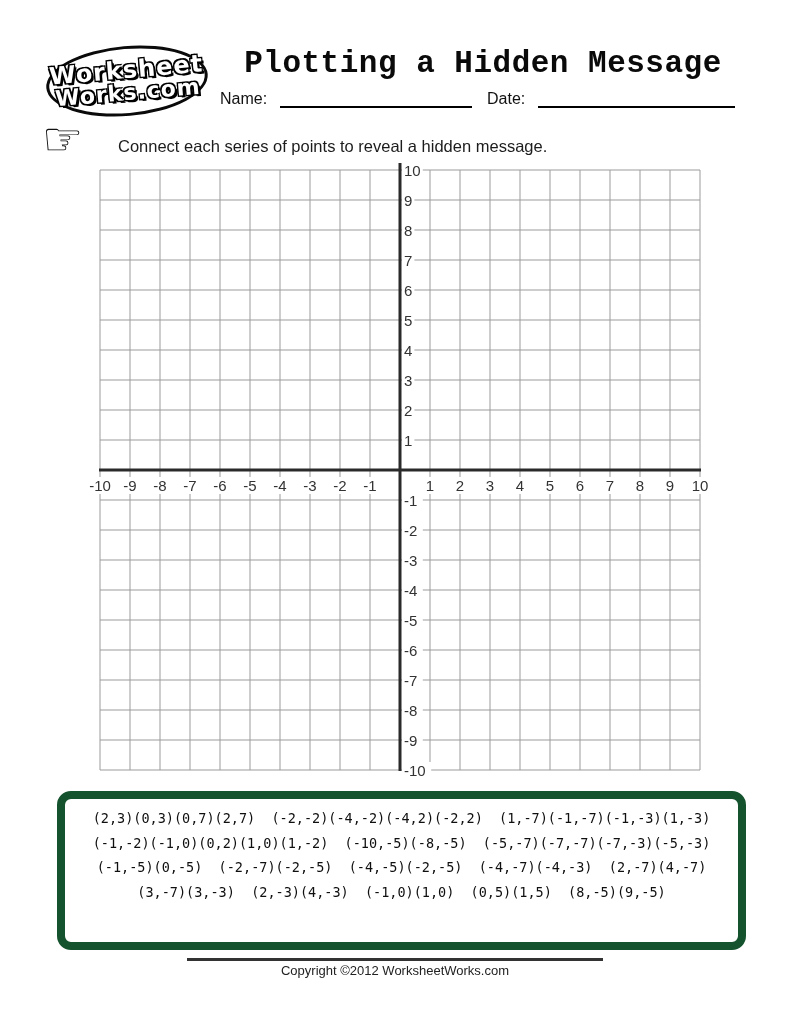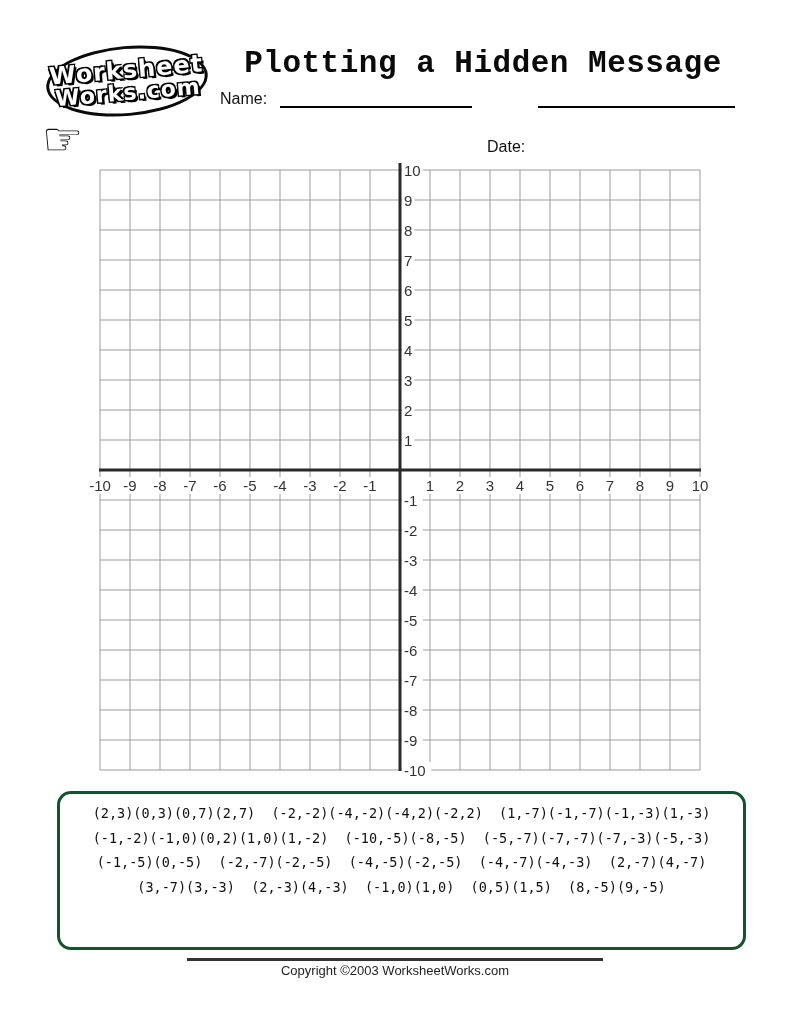--- a/index.html
+++ b/index.html
@@ -17,36 +17,36 @@
   .logo-line1 { font-size:24px; }
   .logo-line2 { font-size:22px; }
 
   
   .title { position:absolute; left:230px; top:46px; width:506px; text-align:center;
            font-family:Liberation Mono, monospace; font-weight:bold; font-size:31px;
            letter-spacing:0.5px; color:#0a0a0a; }
 
   
   .nd-label { position:absolute; top:90px; font-size:16px; font-weight:normal; color:#111; }
-  .name-label { left:220px; } .date-label { left:487px;margin-top:48px; }
+  .name-label { left:220px; } .date-label { left:487px; }
   .write-line { position:absolute; top:106px; height:0; border-bottom:2px solid #000; }
   .name-line { left:280px; width:192px; } .date-line { left:538px; width:197px; }
 
   
   .hand-icon { position:absolute; left:42px; top:116px; font-size:46px; line-height:1;
                color:#111; user-select:none; }
   .instr-text { position:absolute; left:118px; top:137px; font-size:16.5px; color:#1c1c1c; }
 
   
   #grid-svg { position:absolute; left:80px; top:160px; }
   #grid-svg text { font-family:"Liberation Sans", sans-serif; }
 
   
   .points-box { position:absolute; left:57px; top:791px; width:689px; height:159px;
-                border:3px solid #14532d; border-radius:14px; padding-top:7px; background:#fff; }
+                border:8px solid #14532d; border-radius:14px; padding-top:7px; background:#fff; }
   .pts-line { white-space:pre; text-align:center; font-family:"DejaVu Sans Mono", monospace;
               font-size:13.5px; line-height:24.5px; color:#0f0f0f; }
 
   
   .footer-rule { position:absolute; left:187px; top:958px; width:416px; height:3px; background:#333; }
   .copyright { position:absolute; left:195px; top:963px; width:400px; text-align:center;
                font-size:13px; color:#222; }
 </style>
 </head>
 <body>
@@ -59,20 +59,21 @@
   </div>
 
   <h1 class="title">Plotting a Hidden Message</h1>
 
   <span class="nd-label name-label">Name:</span>
   <span class="write-line name-line"></span>
   <span class="nd-label date-label">Date:</span>
   <span class="write-line date-line"></span>
 
   <span class="hand-icon">☞</span>
+  <span class="instr-text">Connect each series of points to reveal a hidden message.</span>
 
   <svg id="grid-svg" width="640" height="630" viewBox="0 0 640 630">
       <line x1="20" y1="10" x2="20" y2="610" stroke="#9b9b9b" stroke-width="1"></line>
       <line x1="50" y1="10" x2="50" y2="610" stroke="#9b9b9b" stroke-width="1"></line>
       <line x1="80" y1="10" x2="80" y2="610" stroke="#9b9b9b" stroke-width="1"></line>
       <line x1="110" y1="10" x2="110" y2="610" stroke="#9b9b9b" stroke-width="1"></line>
       <line x1="140" y1="10" x2="140" y2="610" stroke="#9b9b9b" stroke-width="1"></line>
       <line x1="170" y1="10" x2="170" y2="610" stroke="#9b9b9b" stroke-width="1"></line>
       <line x1="200" y1="10" x2="200" y2="610" stroke="#9b9b9b" stroke-width="1"></line>
       <line x1="230" y1="10" x2="230" y2="610" stroke="#9b9b9b" stroke-width="1"></line>
@@ -195,15 +196,15 @@
     </svg>
 
   <div class="points-box">
     <div class="pts-line">(2,3)(0,3)(0,7)(2,7)  (-2,-2)(-4,-2)(-4,2)(-2,2)  (1,-7)(-1,-7)(-1,-3)(1,-3)</div>
     <div class="pts-line">(-1,-2)(-1,0)(0,2)(1,0)(1,-2)  (-10,-5)(-8,-5)  (-5,-7)(-7,-7)(-7,-3)(-5,-3)</div>
     <div class="pts-line">(-1,-5)(0,-5)  (-2,-7)(-2,-5)  (-4,-5)(-2,-5)  (-4,-7)(-4,-3)  (2,-7)(4,-7)</div>
     <div class="pts-line">(3,-7)(3,-3)  (2,-3)(4,-3)  (-1,0)(1,0)  (0,5)(1,5)  (8,-5)(9,-5)</div>
   </div>
 
   <div class="footer-rule"></div>
-  <div class="copyright">Copyright ©2003 WorksheetWorks.com</div>
+  <div class="copyright">Copyright ©2012 WorksheetWorks.com</div>
 
 </div>
 
 </body></html>

